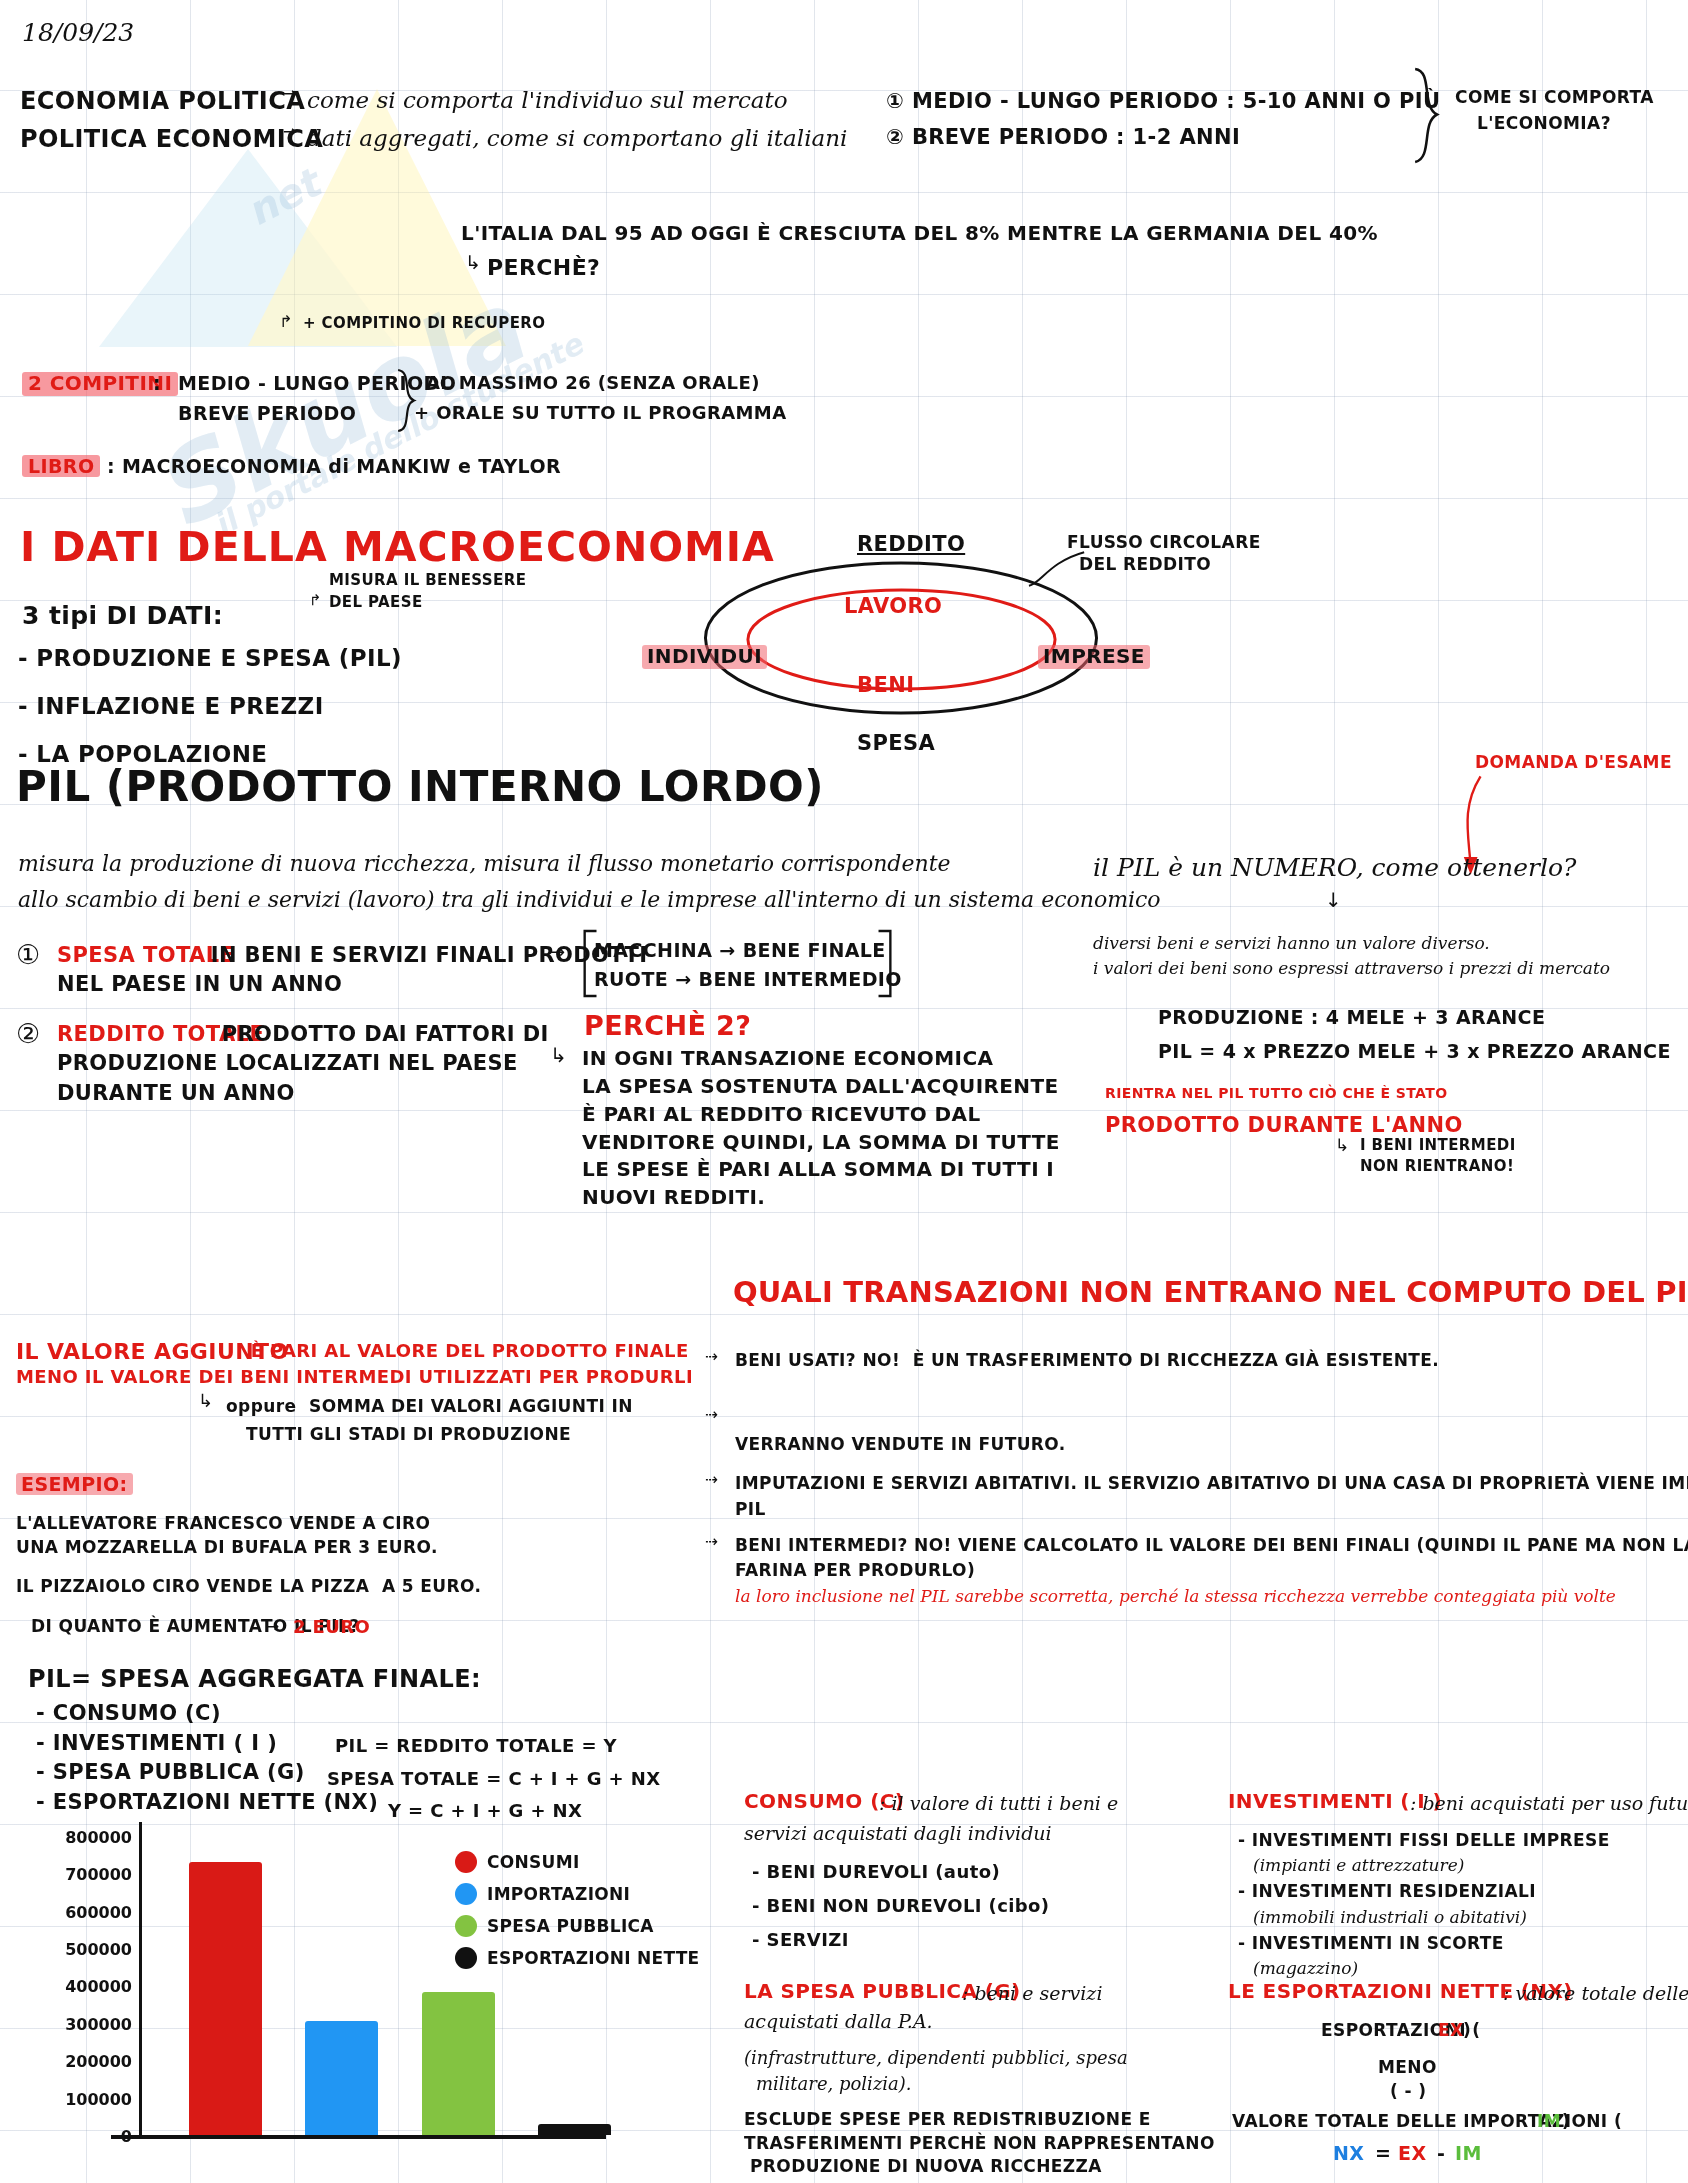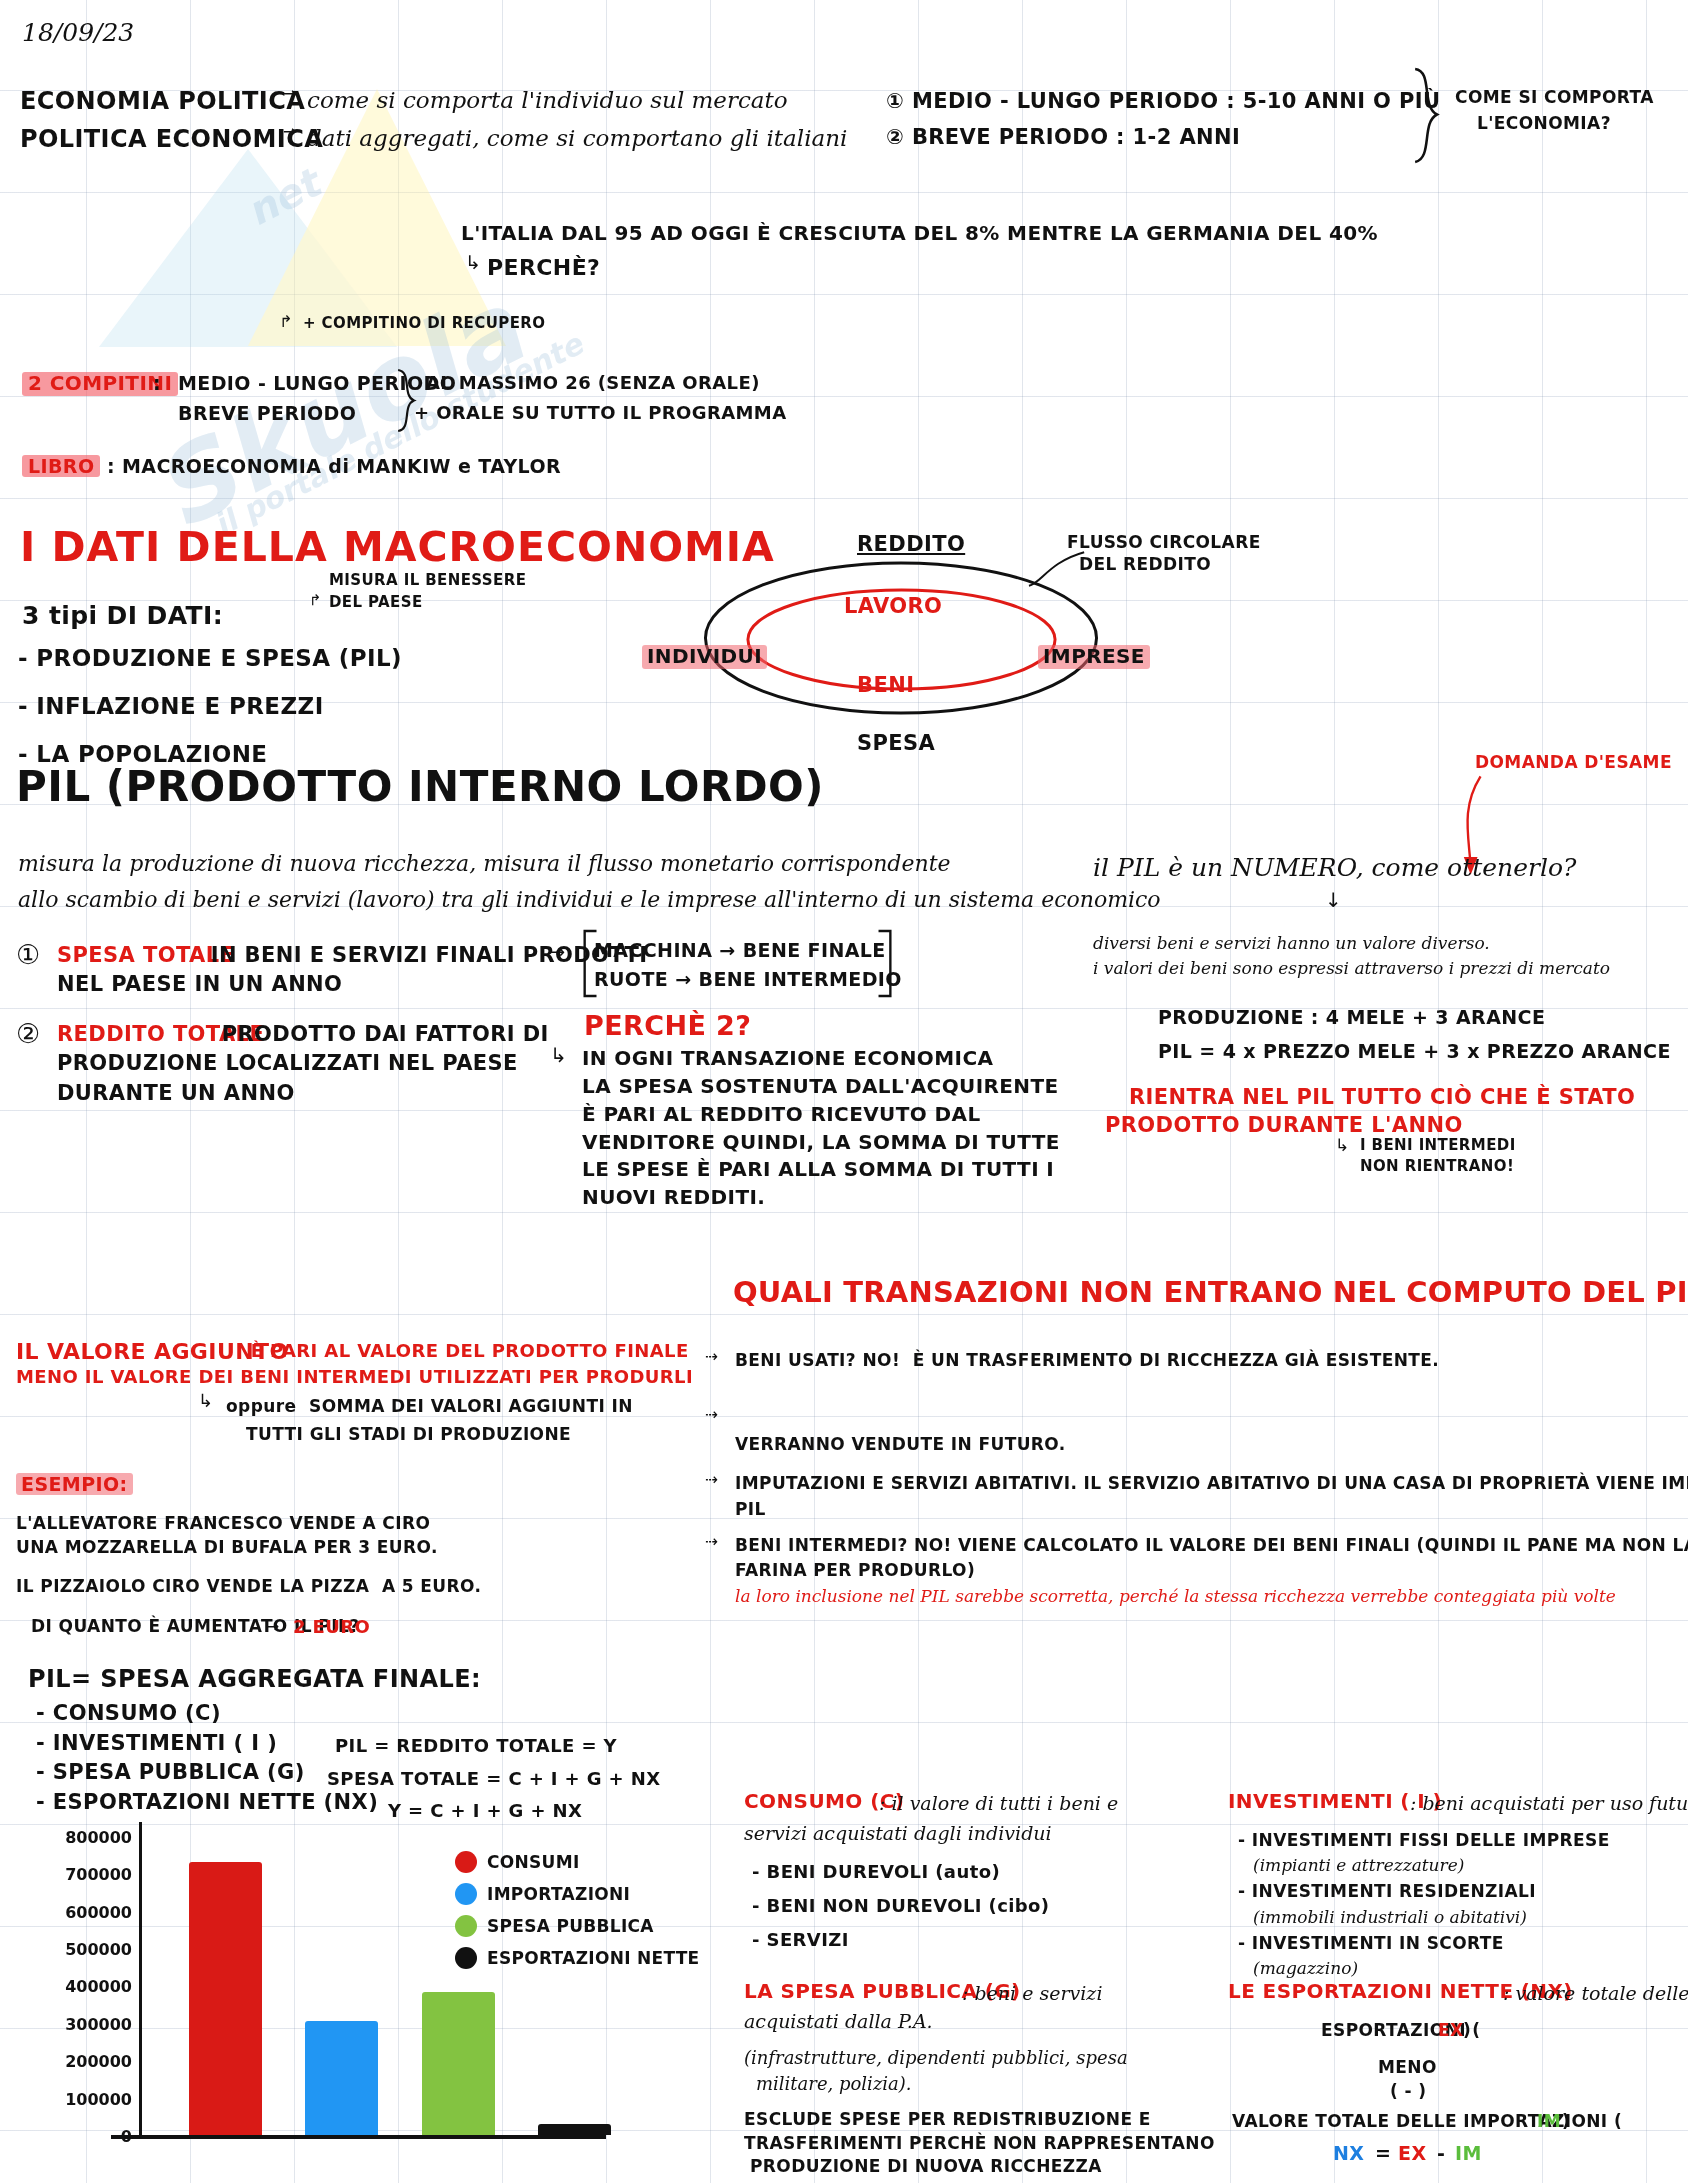--- a/index.html
+++ b/index.html
@@ -191,21 +191,21 @@
   </svg>
 
   <div class="ink blk hand-cur" style="left:1093px;top:853px;font-size:25px;">il PIL è un NUMERO, come ottenerlo?</div>
   <div class="ink blk" style="left:1325px;top:889px;font-size:20px;">↓</div>
   <div class="ink blk hand-cur" style="left:1093px;top:933px;font-size:17px;">diversi beni e servizi hanno un valore diverso.</div>
   <div class="ink blk hand-cur" style="left:1093px;top:958px;font-size:17px;">i valori dei beni sono espressi attraverso i prezzi di mercato</div>
 
   <div class="ink blk hand-caps" style="left:1158px;top:1006px;font-size:19px;">PRODUZIONE : 4 MELE + 3 ARANCE</div>
   <div class="ink blk hand-caps" style="left:1158px;top:1040px;font-size:19px;">PIL = 4 x PREZZO MELE + 3 x PREZZO ARANCE</div>
 
-  <div class="ink red hand-caps" style="left:1105px;top:1085px;font-size:21px;margin-left:24px;">RIENTRA NEL PIL TUTTO CIÒ CHE È STATO</div>
+  <div class="ink red hand-caps" style="left:1105px;top:1085px;font-size:14px;">RIENTRA NEL PIL TUTTO CIÒ CHE È STATO</div>
   <div class="ink red hand-caps" style="left:1105px;top:1113px;font-size:21px;">PRODOTTO DURANTE L'ANNO</div>
   <div class="ink blk" style="left:1335px;top:1135px;font-size:17px;">↳</div>
   <div class="ink blk hand-caps" style="left:1360px;top:1137px;font-size:15px;">I BENI INTERMEDI</div>
   <div class="ink blk hand-caps" style="left:1360px;top:1158px;font-size:15px;">NON RIENTRANO!</div>
 
 
   <div class="ink red hand-caps" style="left:16px;top:1339px;font-size:22px;font-weight:bold;">IL VALORE AGGIUNTO</div>
   <div class="ink red hand-caps" style="left:244px;top:1340px;font-size:18px;"> È PARI AL VALORE DEL PRODOTTO FINALE</div>
   <div class="ink red hand-caps" style="left:16px;top:1366px;font-size:18px;">MENO IL VALORE DEI BENI INTERMEDI UTILIZZATI PER PRODURLI</div>
   <div class="ink blk" style="left:198px;top:1390px;font-size:18px;">↳</div>

